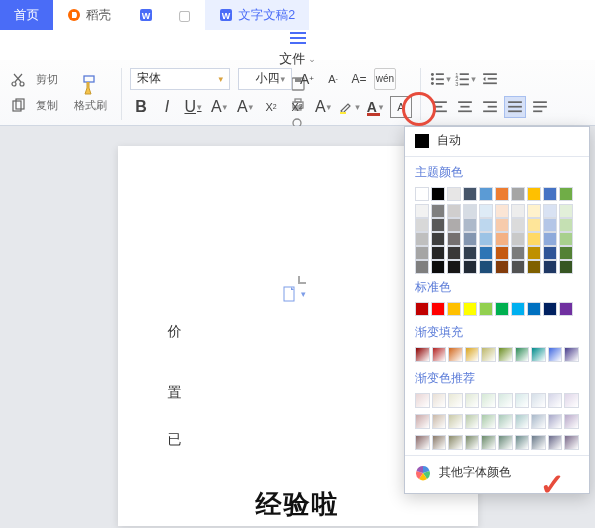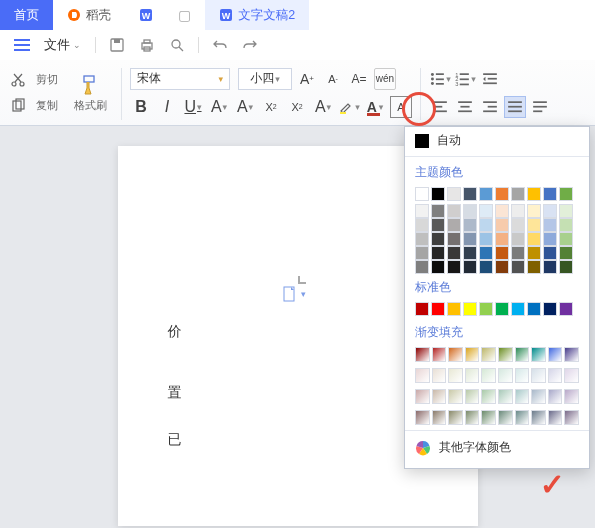--- a/index.html
+++ b/index.html
@@ -11,42 +11,42 @@
 .tab-home { background:#4a6cf7; color:#fff; }
 .tab-dk { background:#fff; color:#555; }
 .tab-dk svg{margin-right:5px;}
 .tab-doc { background:#fff; color:#555; }
 .tab-doc svg{margin-right:5px;}
 .tab-close { margin-left:20px; font-size:14px; color:#aaa; }
 .tab-active { background:#eaf0ff; color:#4a6cf7; }
 .tab-active svg{margin-right:5px;}
 
 
-.menu-bar { display:flex; align-items:center; height:30px; padding:0 10px; gap:4px; border-bottom:1px solid #ffffff; }
+.menu-bar { display:flex; align-items:center; height:30px; padding:0 10px; gap:4px; border-bottom:1px solid #ffffff;flex-direction:column; }
 .menu-icon { width:24px; height:24px; display:flex; align-items:center; justify-content:center; color:#2d5fcc; }
 .file-menu { display:flex; align-items:center; font-size:13px; color:#333; gap:2px; padding:0 6px; }
 .m-sep { width:1px; height:16px; background:#ddd; margin:0 4px; }
 .m-btn { width:26px; height:26px; display:flex; align-items:center; justify-content:center; color:#777; }
 .ribbon-tabs { display:flex; gap:18px; margin-left:20px; font-size:13px; color:#444; }
 .ribbon-tab { cursor:pointer; }
 .ribbon-tab.active { background:#4a6cf7; color:#fff; padding:2px 10px; border-radius:10px; }
 
 
 .toolbar { display:flex; height:66px; border-bottom:1px solid #d0d7e2; background:linear-gradient(#fdfdfd,#f8f9fb); padding:4px 8px; gap:6px; }
 .group { display:flex; flex-direction:column; justify-content:center; align-items:center; padding:0 6px; }
 .group-row { display:flex; align-items:center; gap:4px; }
 .small-label { font-size:11px; color:#666; padding-left:4px;}
 .sep-v { width:1px; height:52px; background:#e0e4ea; margin:4px 2px; }
 .ico { width:20px; height:20px; display:flex; align-items:center; justify-content:center; color:#5a7bd8; }
 .big-ico { width:26px; height:26px; }
 .dd { font-size:9px; color:#888; margin-left:1px; }
 
 .font-box, .size-box { border:1px solid #cfd6e4; background:#fff; height:22px; display:flex; align-items:center; padding:0 6px; font-size:12px; color:#333; }
 .font-box { width:100px; justify-content:space-between; }
-.size-box { width:54px; justify-content:center; margin-left:4px;}
+.size-box { width:54px; justify-content:flex-end; margin-left:4px;}
 .dd-y { color:#d9a23e; font-size:9px;}
 
 .tool-btn { width:22px; height:22px; display:flex; align-items:center; justify-content:center; color:#444; position:relative; }
 .tool-btn svg { width:16px; height:16px; }
 
 .font-color-btn { position:relative; }
 .font-color-btn .underline { position:absolute; bottom:2px; left:3px; right:6px; height:3px; background:#c0392b; }
 
 .circle-mark { position:absolute; width:34px; height:34px; border:3px solid #e74c3c; border-radius:50%; top:92px; left:402px; z-index:50; pointer-events:none; }
 
@@ -428,20 +428,21 @@
       <div class="grad-sw" style="background: linear-gradient(135deg, rgb(210, 105, 30) 0%, rgb(255, 255, 255) 100%);"></div>
       <div class="grad-sw" style="background: linear-gradient(135deg, rgb(218, 165, 32) 0%, rgb(255, 255, 255) 100%);"></div>
       <div class="grad-sw" style="background: linear-gradient(135deg, rgb(189, 183, 107) 0%, rgb(255, 255, 255) 100%);"></div>
       <div class="grad-sw" style="background: linear-gradient(135deg, rgb(107, 142, 35) 0%, rgb(255, 255, 255) 100%);"></div>
       <div class="grad-sw" style="background: linear-gradient(135deg, rgb(46, 139, 87) 0%, rgb(255, 255, 255) 100%);"></div>
       <div class="grad-sw" style="background: linear-gradient(135deg, rgb(0, 139, 139) 0%, rgb(255, 255, 255) 100%);"></div>
       <div class="grad-sw" style="background: linear-gradient(135deg, rgb(65, 105, 225) 0%, rgb(255, 255, 255) 100%);"></div>
       <div class="grad-sw" style="background: linear-gradient(135deg, rgb(72, 61, 139) 0%, rgb(255, 255, 255) 100%);"></div>
     </div>
 
+  <div class="dd-header">渐变色推荐</div>
   <div id="gradient-rec">
       <div class="sw-row">
         <div class="grad-sw" style="background: linear-gradient(135deg, rgb(232, 213, 213) 0%, rgb(255, 255, 255) 100%);"></div>
         <div class="grad-sw" style="background: linear-gradient(135deg, rgb(232, 223, 213) 0%, rgb(255, 255, 255) 100%);"></div>
         <div class="grad-sw" style="background: linear-gradient(135deg, rgb(232, 232, 213) 0%, rgb(255, 255, 255) 100%);"></div>
         <div class="grad-sw" style="background: linear-gradient(135deg, rgb(223, 232, 213) 0%, rgb(255, 255, 255) 100%);"></div>
         <div class="grad-sw" style="background: linear-gradient(135deg, rgb(213, 232, 213) 0%, rgb(255, 255, 255) 100%);"></div>
         <div class="grad-sw" style="background: linear-gradient(135deg, rgb(213, 232, 223) 0%, rgb(255, 255, 255) 100%);"></div>
         <div class="grad-sw" style="background: linear-gradient(135deg, rgb(213, 232, 232) 0%, rgb(255, 255, 255) 100%);"></div>
         <div class="grad-sw" style="background: linear-gradient(135deg, rgb(213, 223, 232) 0%, rgb(255, 255, 255) 100%);"></div>
@@ -483,14 +484,15 @@
         <path d="M12 14 A7 7 0 0 1 4 14 L8 8 Z" fill="#ffc107"></path>
         <path d="M4 14 A7 7 0 0 1 1.5 6 L8 8 Z" fill="#ff6b6b"></path>
         <path d="M1.5 6 A7 7 0 0 1 8 1 L8 8 Z" fill="#9b59b6"></path>
       </svg>
       <span>其他字体颜色</span>
     </div>
   </div>
 </div>
 
 <div class="overlay">
+  <div class="brand">经验啦</div>
 </div>
 <div class="check">✓</div>
 
 </body></html>

